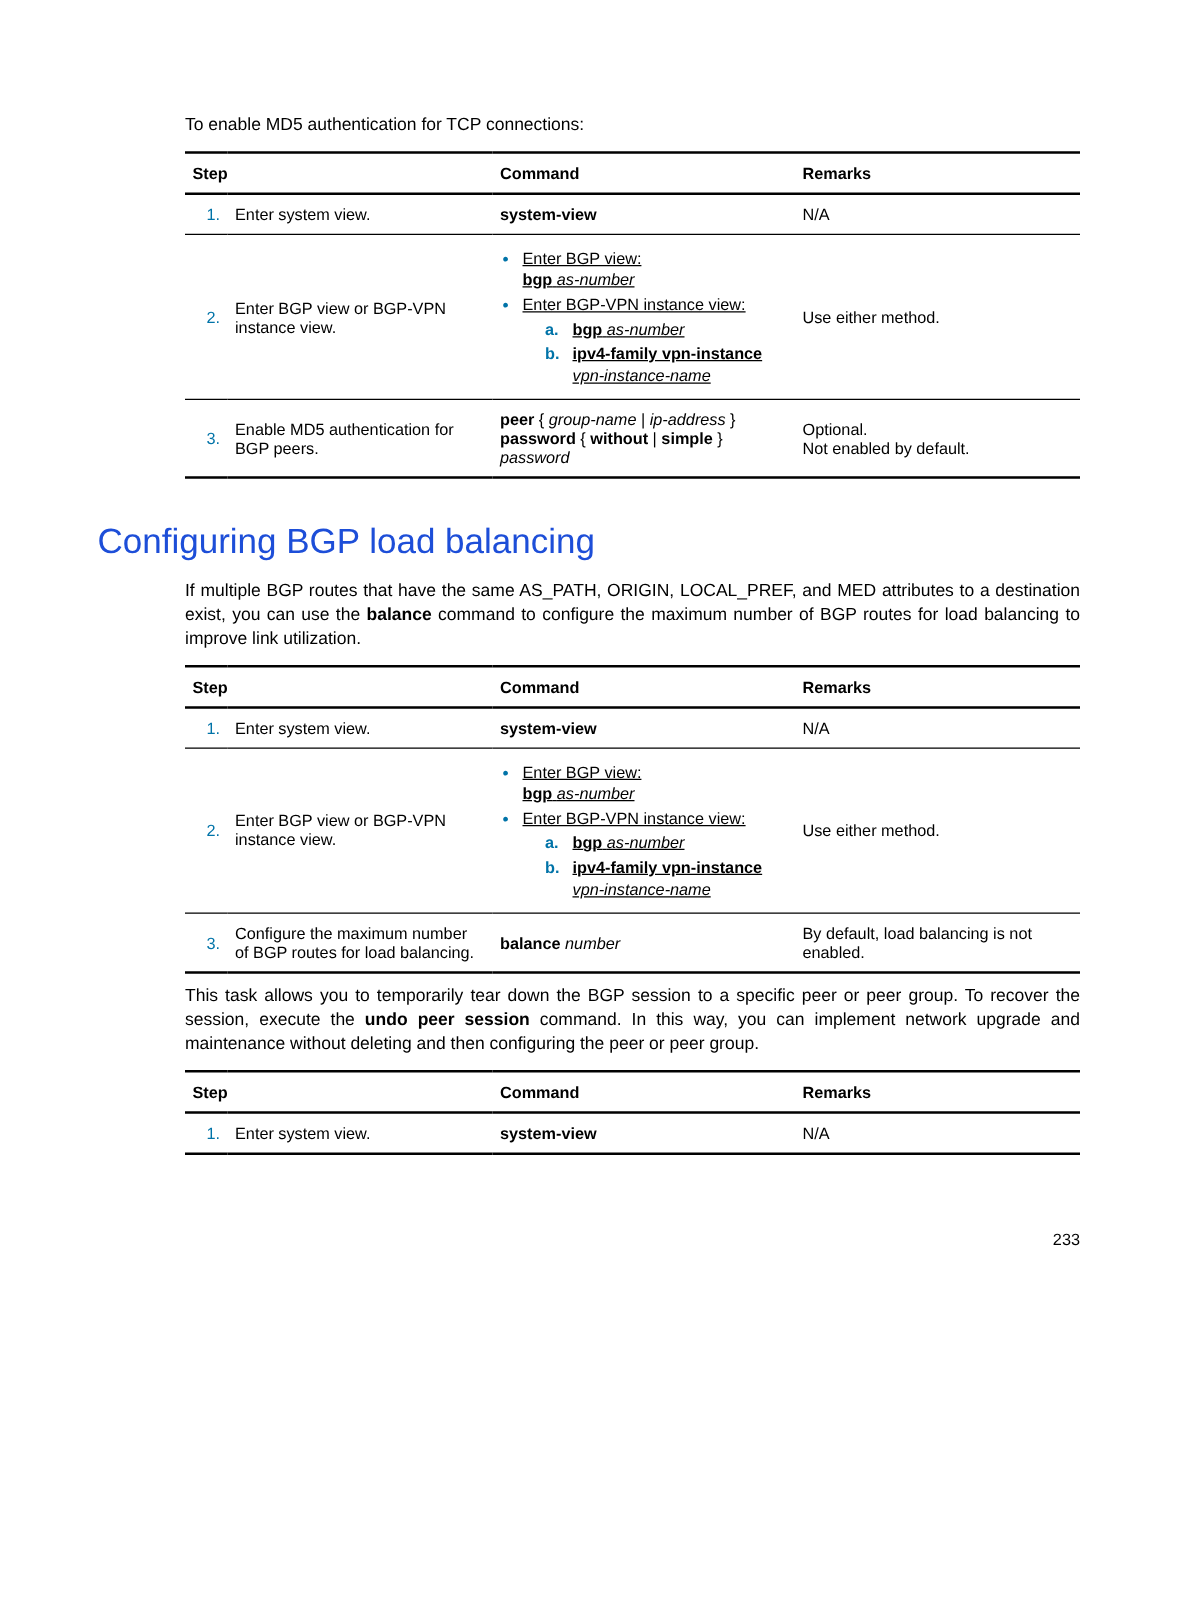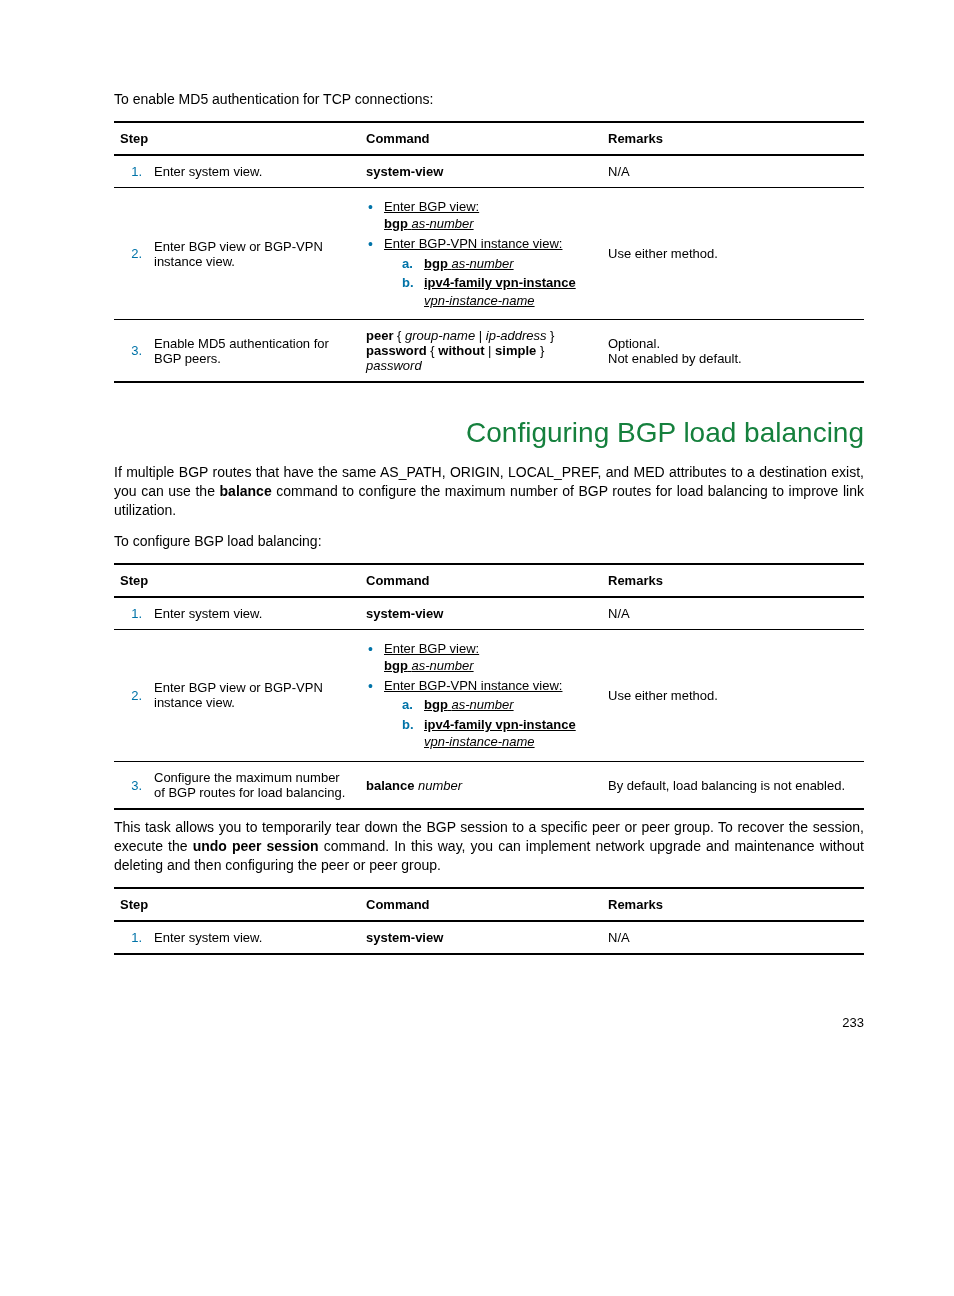--- a/index.html
+++ b/index.html
@@ -5,39 +5,38 @@
   body {
     margin: 0;
     padding: 0;
     background: #fff;
     font-family: "Futura", "Century Gothic", "Trebuchet MS", Arial, sans-serif;
     font-weight: 300;
     color: #000;
     width: 954px;
   }
   .page {
-    padding: 90px 90px 60px 44px;
+    padding: 90px 90px 60px 78px;
     box-sizing: border-box;
   }
   .content-indent {
     margin-left: 70px;
   }
   p.body {
     font-size: 14px;
     line-height: 1.35;
     margin: 0 0 12px 0;
     font-weight: 300;
   }
   p.justify { text-align: justify; }
   h2.section {
-    color: #15803d;
+    color: #1d4ed8;
     font-weight: 300;
     font-size: 28px;
     margin: 34px 0 14px 0;
-    text-align: right;
   }
   table.steps {
     border-collapse: collapse;
     width: 100%;
     font-size: 13px;
     margin: 8px 0 8px 0;
   }
   table.steps th {
     text-align: left;
     font-weight: bold;
@@ -176,21 +175,20 @@
       </tr>
     </tbody>
       </table>
   </div>
 
   <h2 class="section">Configuring BGP load balancing</h2>
   <div class="content-indent">
     <p class="body justify">
       <span>If multiple BGP routes that have the same AS_PATH, ORIGIN, LOCAL_PREF, and MED attributes to a destination exist, you can use the </span><span class="bold">balance</span><span> command to configure the maximum number of BGP routes for load balancing to improve link utilization.</span>
     </p>
-    <p class="body">To configure BGP load balancing:</p>
 
     <table class="steps">
       <tbody>
           <tr class="thick-top">
         <th colspan="2">Step</th>
         <th class="cmd-col">Command</th>
         <th class="remarks-col">Remarks</th>
       </tr>
       <tr class="thick-top">
         <td class="num">1.</td>

